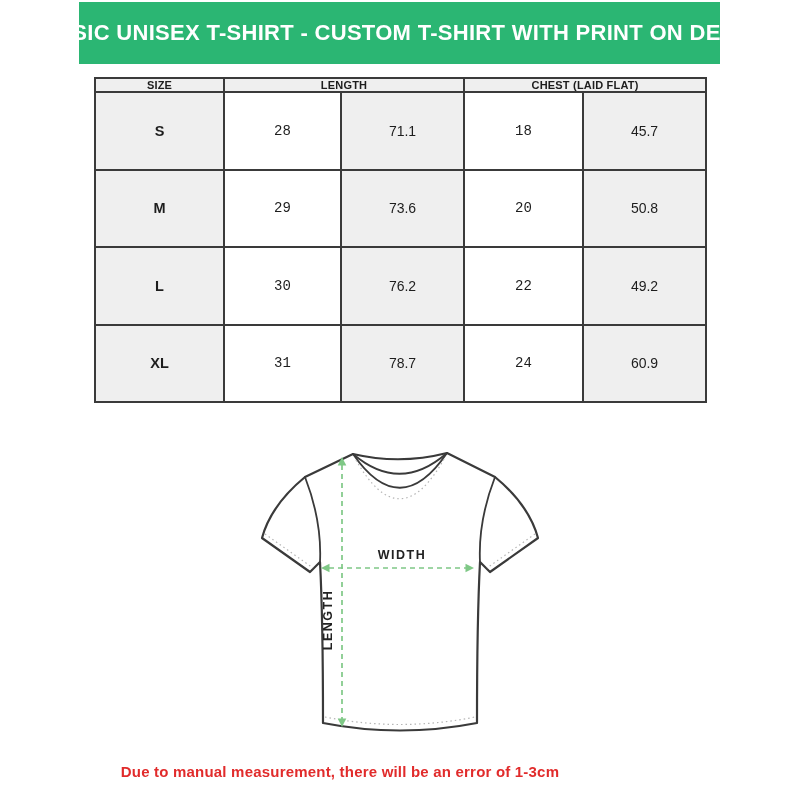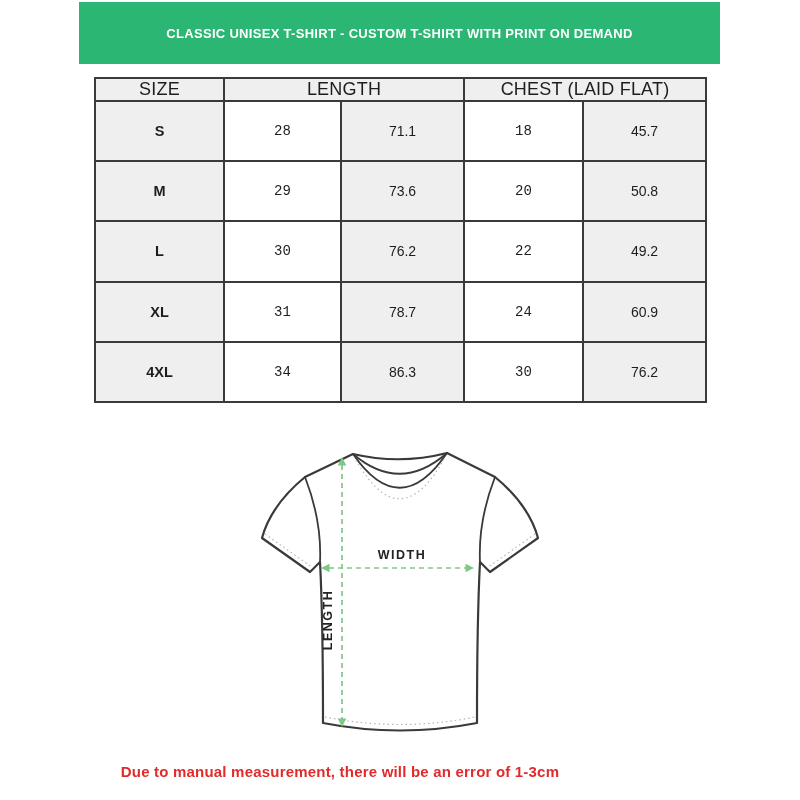--- a/index.html
+++ b/index.html
@@ -10,35 +10,35 @@
   }
   html,body{margin:0;padding:0;}
   body{font-family:"Liberation Sans",sans-serif;background:#ffffff;}
   .page{position:relative;width:800px;height:800px;background:#ffffff;overflow:hidden;}
 
   
   .banner{
     position:absolute;left:79px;top:2px;width:641px;height:62px;
     background:var(--banner-bg);color:var(--banner-text);
     display:flex;align-items:center;justify-content:center;
-    font-weight:bold;font-size:13px;letter-spacing:.3px;white-space:nowrap;
+    font-weight:bold;font-size:22px;letter-spacing:.3px;white-space:nowrap;
   }
 
   
   .table-wrap{position:absolute;left:94px;top:77px;}
   table.size-chart{
     border-collapse:collapse;table-layout:fixed;
     width:611px;height:326px;
     font-size:14px;color:var(--text-dark);
   }
   table.size-chart th,table.size-chart td{
     border:2px solid var(--table-border);
     text-align:center;vertical-align:middle;padding:0;
   }
-  table.size-chart th{background:var(--cell-shaded);font-weight:normal;font-size:18px;letter-spacing:.2px;}
+  table.size-chart th{background:var(--cell-shaded);font-weight:bold;font-size:11px;letter-spacing:.2px;}
   td.shaded{background:var(--cell-shaded);}
   td.plain{background:var(--cell-white);font-family:Liberation Mono, monospace;}
   td.size-cell{font-weight:bold;font-size:14.5px;}
   td.num{font-weight:500;}
 
   
   .diagram{position:absolute;left:255px;top:445px;width:290px;height:300px;}
   .shirt-body{fill:#ffffff;stroke:var(--outline-dark);stroke-width:2.2;stroke-linejoin:round;stroke-linecap:round;}
   .shirt-line{fill:none;stroke:var(--outline-dark);stroke-width:1.8;stroke-linecap:round;}
   .stitch{fill:none;stroke:var(--stitch-gray);stroke-width:1.2;stroke-dasharray:1.5 3;}
@@ -100,27 +100,20 @@
             <td class="plain num">22</td>
             <td class="shaded num">49.2</td>
           </tr>
           <tr>
             <td class="shaded size-cell">XL</td>
             <td class="plain num">31</td>
             <td class="shaded num">78.7</td>
             <td class="plain num">24</td>
             <td class="shaded num">60.9</td>
           </tr>
-          <tr>
-            <td class="shaded size-cell">4XL</td>
-            <td class="plain num">34</td>
-            <td class="shaded num">86.3</td>
-            <td class="plain num">30</td>
-            <td class="shaded num">76.2</td>
-          </tr>
         </tbody>
     </table>
   </div>
 
   <svg class="diagram" viewBox="0 0 290 300" xmlns="http://www.w3.org/2000/svg">
 
     <path class="shirt-body" d="
       M 98 9
       Q 145 20 192 8
       L 240 32

